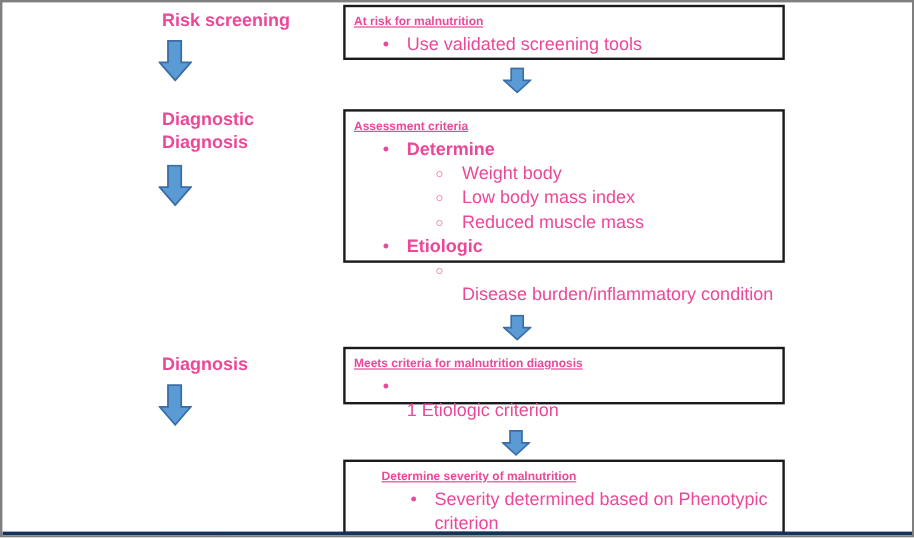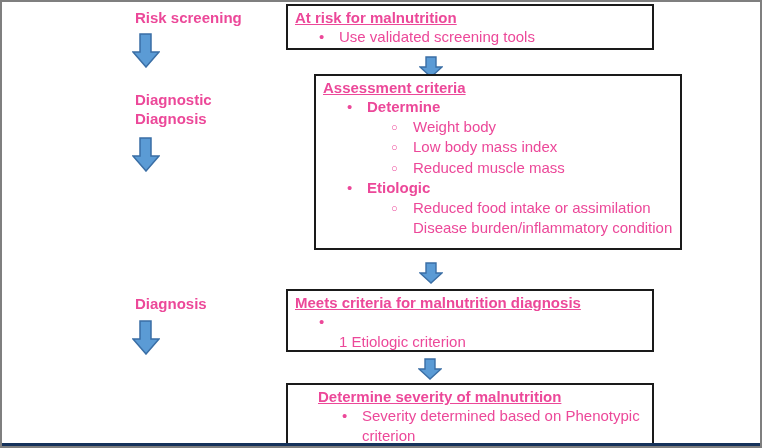--- a/index.html
+++ b/index.html
@@ -34,27 +34,27 @@
   #flow-arrow-2{left:417px;top:260px;}
   #flow-arrow-3{left:416px;top:356px;}
 
   .box{
     position:absolute;left:284px;width:368px;
     border:2px solid #1a1a1a;background:#ffffff;
     box-sizing:border-box;
     padding:2px 6px 2px 5px;
   }
   #box-1{top:2px;height:46px;}
-  #box-2{top:72px;height:176px;margin-left:28px;}
-  #box-3{top:287px;height:63px;}
+  #box-2{top:89px;height:128px;}
+  #box-3{top:287px;height:48px;}
   #box-4{top:381px;height:62px;padding-left:28px;}
 
   .box-title{
     font-weight:bold;text-decoration:underline;
-    font-size:15px;line-height:19px;margin-left:2px;
+    font-size:10px;line-height:19px;margin-left:2px;
     display:inline-block;
   }
   .item{display:flex;font-size:15px;line-height:19.5px;}
   .item .marker{flex:none;}
   .item .txt{flex:1;}
   .lvl1 .marker{width:20px;margin-left:26px;}
   .lvl2 .marker{width:22px;margin-left:70px;font-size:11px;padding-top:1px;}
   .bold .txt{font-weight:bold;}
 </style>
 </head>
@@ -110,21 +110,20 @@
     <div class="item lvl2">
       <span class="marker">○</span>
       <span class="txt">Reduced muscle mass</span>
     </div>
     <div class="item lvl1 bold">
       <span class="marker">•</span>
       <span class="txt">Etiologic</span>
     </div>
     <div class="item lvl2">
       <span class="marker">○</span>
-      <span class="txt">Reduced food intake or assimilation</span>
     </div>
     <div class="item lvl2">
       <span class="marker"></span>
       <span class="txt">Disease burden/inflammatory condition</span>
     </div>
   </div>
 
   <svg class="arrow-small" id="flow-arrow-2" viewBox="0 0 24 22">
     <polygon points="7,1 17,1 17,11 23,11 12,21 1,11 7,11" fill="#5b9bd5" stroke="#3a6ea5" stroke-width="1.4"></polygon>
   </svg>

